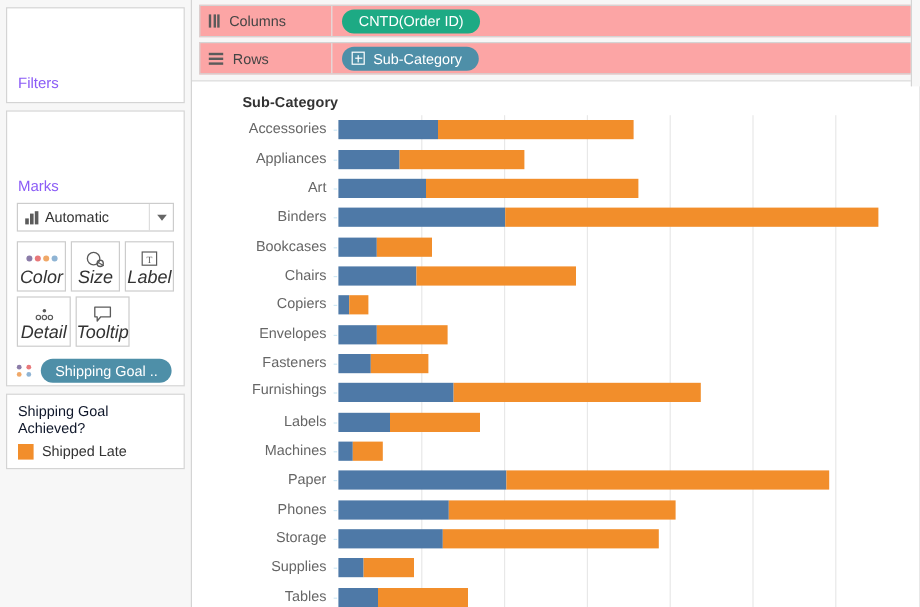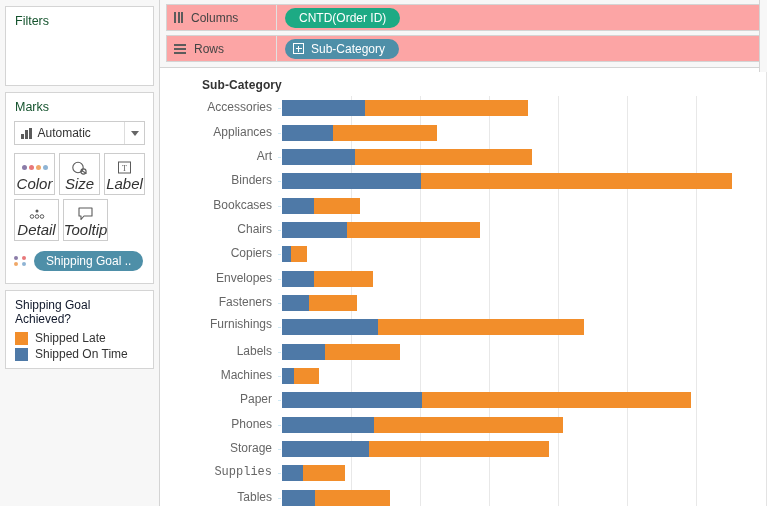--- a/index.html
+++ b/index.html
@@ -9,24 +9,24 @@
     font-family:"Liberation Sans", sans-serif;
     background:#ffffff; color:#333333;
     font-size:12px; overflow:hidden;
   }
   .app { position:relative; width:767px; height:506px; display:flex; background:#ffffff; }
 
   
   .left-pane { width:160px; flex:0 0 160px; background:#f7f7f7; border-right:1px solid #d4d4d4;
                padding:6px 5px 0 5px; display:flex; flex-direction:column; gap:6px; }
   .card { background:#ffffff; border:1px solid #d4d4d4; }
-  .card-title { font-size:12.5px; color:#14532d; padding:7px 9px 5px 9px; }
+  .card-title { font-size:12.5px; color:#8b5cf6; padding:7px 9px 5px 9px;margin-top:48px; }
 
   .filters-card { height:80px; }
-  .marks-card { padding-bottom:10px; }
+  .marks-card { }
 
   .mark-type-row { margin:2px 8px 8px 8px; display:flex; align-items:center;
                    border:1px solid #cccccc; background:#fff; height:24px; }
   .mark-type-label { flex:1; padding-left:6px; font-size:12px; color:#333;
                      display:flex; align-items:center; gap:6px; }
   .mark-type-caret { width:20px; height:22px; border-left:1px solid #ddd;
                      display:flex; align-items:center; justify-content:center; }
   .caret-dn { width:0;height:0;border-left:4px solid transparent;border-right:4px solid transparent;
               border-top:5px solid #666; }
 
@@ -195,24 +195,20 @@
         <span class="pill">Shipping Goal ..</span>
       </div>
     </div>
 
     <div class="card legend-card">
       <div class="legend-title">Shipping Goal Achieved?</div>
       <div class="legend-item">
         <span class="legend-swatch" style="background:#f28e2b"></span>
         <span class="legend-label">Shipped Late</span>
       </div>
-      <div class="legend-item">
-        <span class="legend-swatch" style="background:#4e79a7"></span>
-        <span class="legend-label">Shipped On Time</span>
-      </div>
     </div>
   </div>
 
   <div class="main">
 
     <div class="shelf-zone">
       <div class="shelf">
         <div class="shelf-label">
           <span class="cols-glyph">
               <i></i>
@@ -256,21 +252,21 @@
             <div class="rowlabel" style="top: 125.941px;">Chairs</div>
             <div class="rowlabel" style="top: 150.294px;">Copiers</div>
             <div class="rowlabel" style="top: 174.647px;">Envelopes</div>
             <div class="rowlabel" style="top: 199px;">Fasteners</div>
             <div class="rowlabel" style="top: 221px;">Furnishings</div>
             <div class="rowlabel" style="top: 247.706px;">Labels</div>
             <div class="rowlabel" style="top: 272.059px;">Machines</div>
             <div class="rowlabel" style="top: 296.412px;">Paper</div>
             <div class="rowlabel" style="top: 320.765px;">Phones</div>
             <div class="rowlabel" style="top: 345.118px;">Storage</div>
-            <div class="rowlabel" style="top: 369.471px; font-family: Liberation Mono, monospace;">Supplies</div>
+            <div class="rowlabel" style="top: 369.471px;">Supplies</div>
             <div class="rowlabel" style="top: 393.824px;">Tables</div>
           </div>
         <div class="plot" id="plot">
             <div class="gridline" style="left: 69.0253px;"></div>
             <div class="gridline" style="left: 138.051px;"></div>
             <div class="gridline" style="left: 207.076px;"></div>
             <div class="gridline" style="left: 276.101px;"></div>
             <div class="gridline" style="left: 345.126px;"></div>
             <div class="gridline" style="left: 414.152px;"></div>
             <div class="bar-row" style="top: 4.17647px; left: 0px; right: 0px;">

